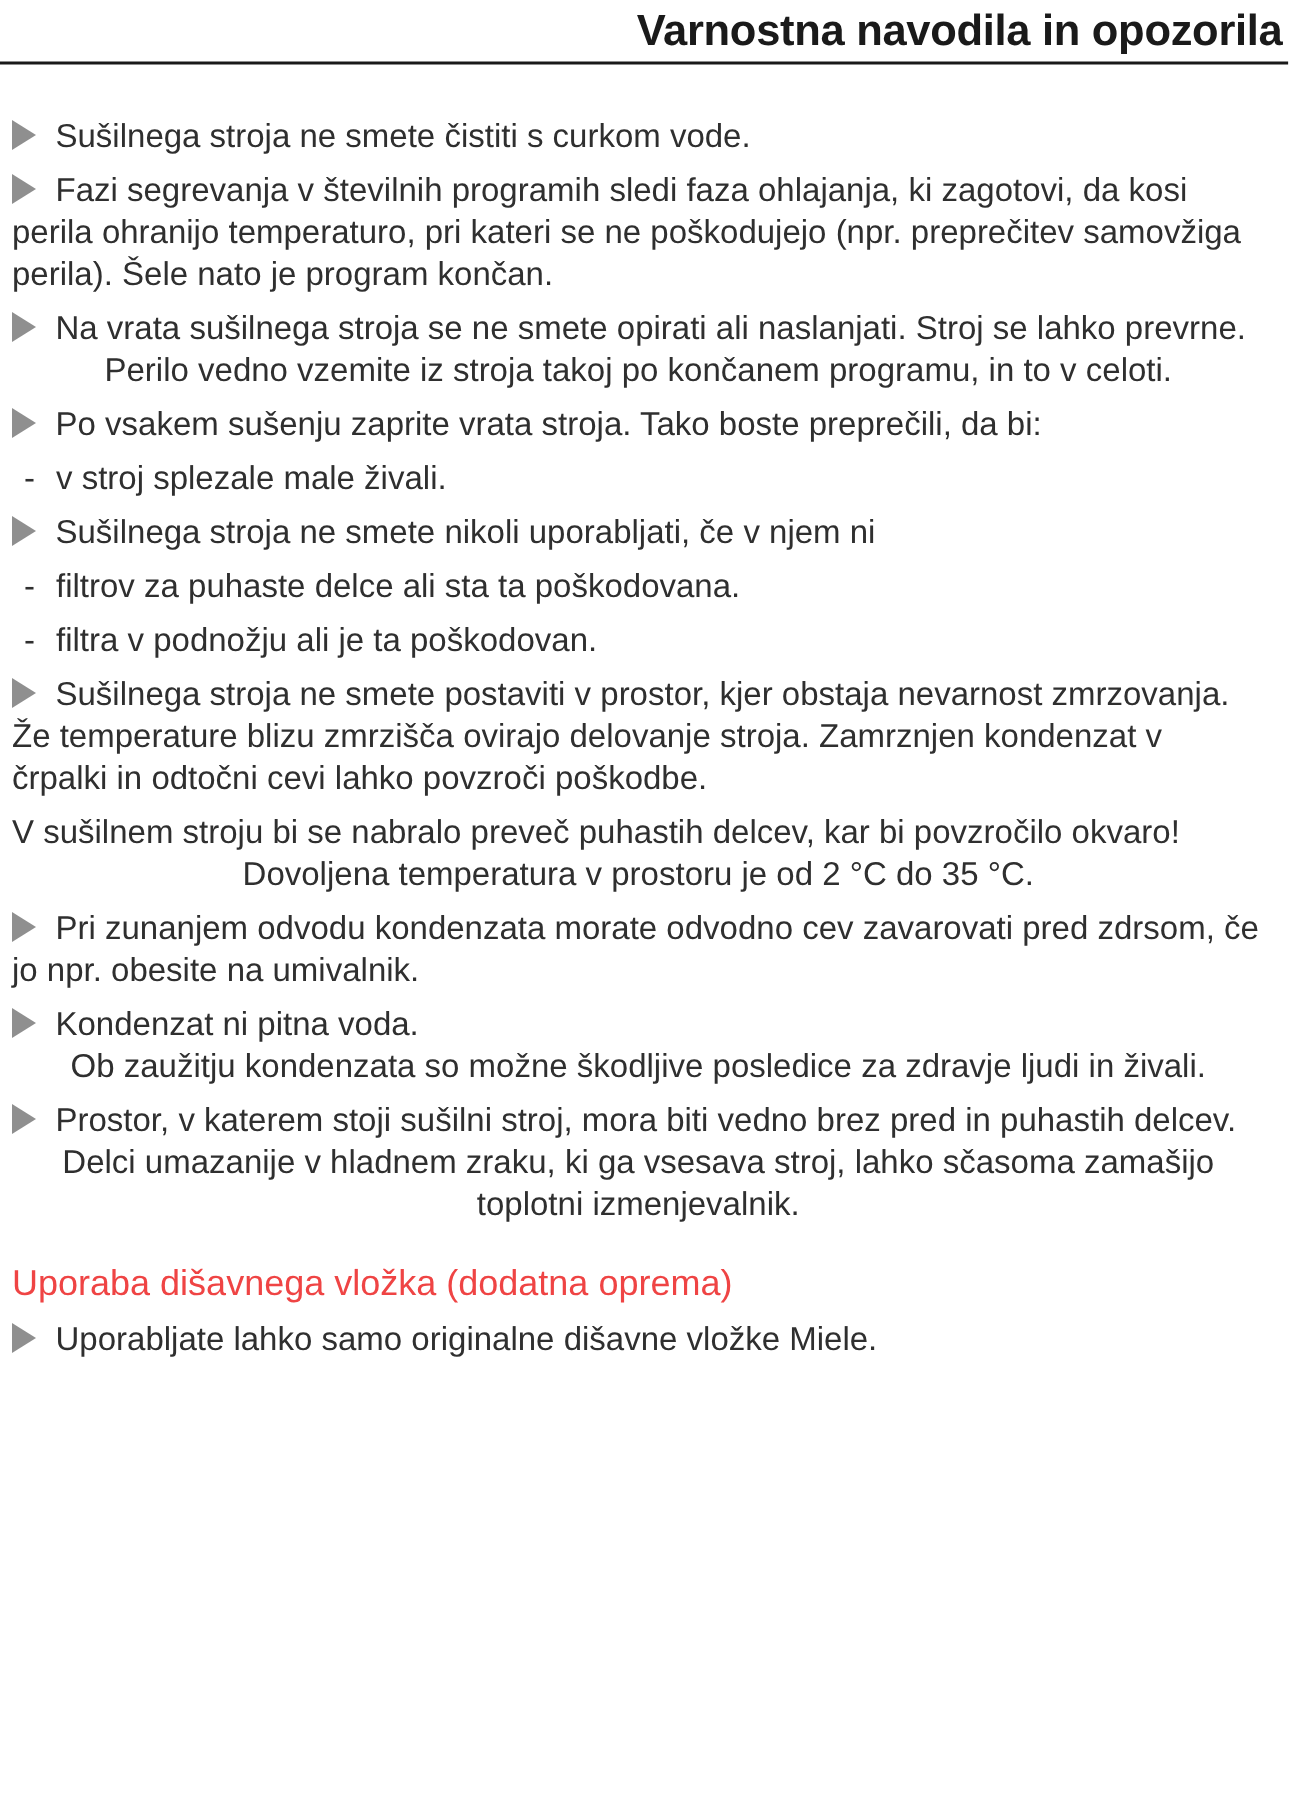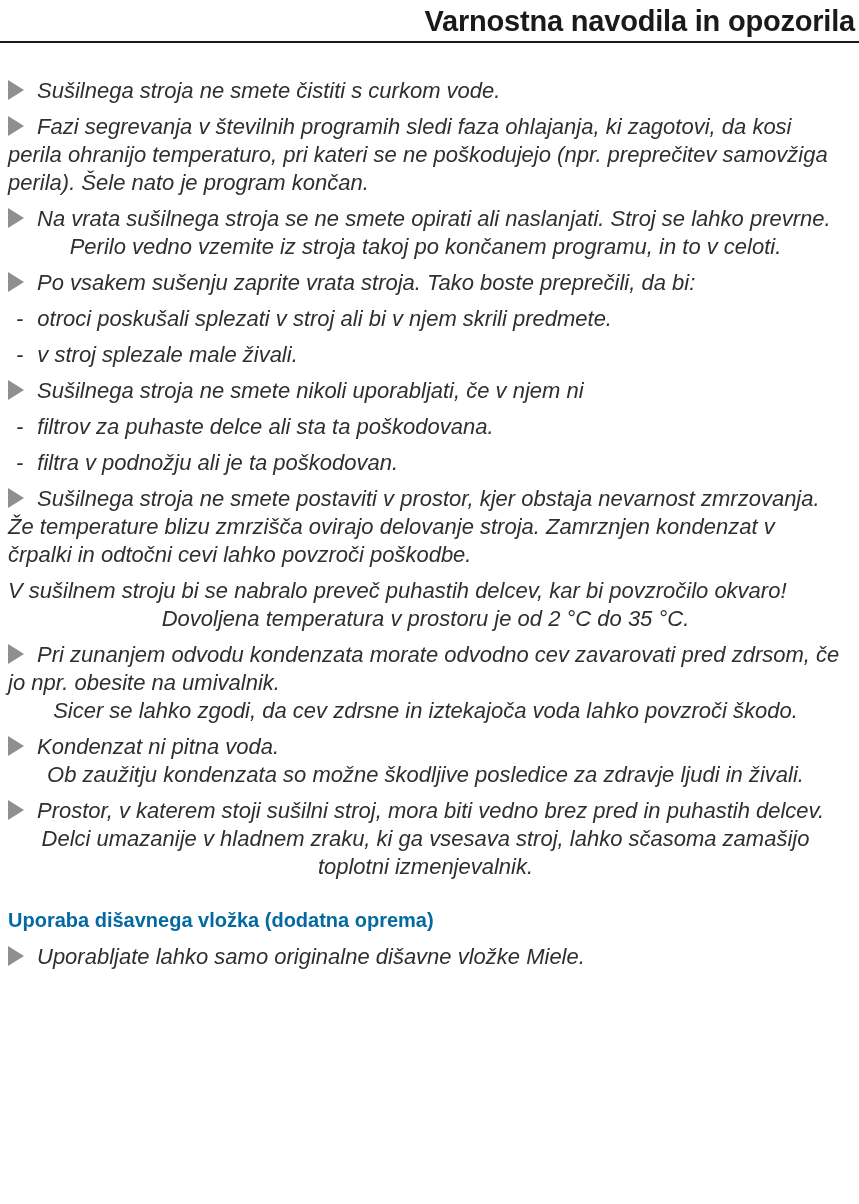--- a/index.html
+++ b/index.html
@@ -35,21 +35,20 @@
     background: #1a1a1a;
     width: 100%;
   }
   .content {
     padding: 26px 16px 0 8px;
     font-size: 22px;
     line-height: 28px;
   }
   .para {
     margin: 8px 0 0 0;
-    font-style: italic;
   }
   .para.attached {
     margin-top: 0;
     text-align: center;
   }
   .para.dash {
     padding-left: 8px;
   }
   .tri {
     display: inline-block;
@@ -60,50 +59,48 @@
     border-bottom: 10px solid transparent;
     margin-right: 13px;
     vertical-align: -2px;
   }
   .dashm {
     display: inline-block;
     margin-right: 14px;
   }
   .subheading {
     margin: 24px 0 8px 0;
-    font-size: 20px;
+    font-size: 24px;
     line-height: 30px;
-    font-weight: bold;
-    color: #0369a1;
+    font-weight: normal;
+    color: #ef4444;
   }
 </style>
 </head>
 <body>
 
 <div class="page">
   <header class="header">
     <h1 class="title">Varnostna navodila in opozorila</h1>
     <div class="rule"></div>
   </header>
   <main class="content" id="content">
       <p class="para bullet"><span class="tri"></span><span class="txt">Sušilnega stroja ne smete čistiti s curkom vode.</span></p>
       <p class="para bullet"><span class="tri"></span><span class="txt">Fazi segrevanja v številnih programih sledi faza ohlajanja, ki zagotovi, da kosi perila ohranijo temperaturo, pri kateri se ne poškodujejo (npr. preprečitev samovžiga perila). Šele nato je program končan.</span></p>
       <p class="para bullet"><span class="tri"></span><span class="txt">Na vrata sušilnega stroja se ne smete opirati ali naslanjati. Stroj se lahko prevrne.</span></p>
       <p class="para plain attached"><span class="txt">Perilo vedno vzemite iz stroja takoj po končanem programu, in to v celoti.</span></p>
       <p class="para bullet"><span class="tri"></span><span class="txt">Po vsakem sušenju zaprite vrata stroja. Tako boste preprečili, da bi:</span></p>
-      <p class="para dash"><span class="dashm">-</span><span class="txt">otroci poskušali splezati v stroj ali bi v njem skrili predmete.</span></p>
       <p class="para dash"><span class="dashm">-</span><span class="txt">v stroj splezale male živali.</span></p>
       <p class="para bullet"><span class="tri"></span><span class="txt">Sušilnega stroja ne smete nikoli uporabljati, če v njem ni</span></p>
       <p class="para dash"><span class="dashm">-</span><span class="txt">filtrov za puhaste delce ali sta ta poškodovana.</span></p>
       <p class="para dash"><span class="dashm">-</span><span class="txt">filtra v podnožju ali je ta poškodovan.</span></p>
       <p class="para bullet"><span class="tri"></span><span class="txt">Sušilnega stroja ne smete postaviti v prostor, kjer obstaja nevarnost zmrzovanja. Že temperature blizu zmrzišča ovirajo delovanje stroja. Zamrznjen kondenzat v črpalki in odtočni cevi lahko povzroči poškodbe.</span></p>
       <p class="para plain"><span class="txt">V sušilnem stroju bi se nabralo preveč puhastih delcev, kar bi povzročilo okvaro!</span></p>
       <p class="para plain attached"><span class="txt">Dovoljena temperatura v prostoru je od 2 °C do 35 °C.</span></p>
       <p class="para bullet"><span class="tri"></span><span class="txt">Pri zunanjem odvodu kondenzata morate odvodno cev zavarovati pred zdrsom, če jo npr. obesite na umivalnik.</span></p>
-      <p class="para plain attached"><span class="txt">Sicer se lahko zgodi, da cev zdrsne in iztekajoča voda lahko povzroči škodo.</span></p>
       <p class="para bullet"><span class="tri"></span><span class="txt">Kondenzat ni pitna voda.</span></p>
       <p class="para plain attached"><span class="txt">Ob zaužitju kondenzata so možne škodljive posledice za zdravje ljudi in živali.</span></p>
       <p class="para bullet"><span class="tri"></span><span class="txt">Prostor, v katerem stoji sušilni stroj, mora biti vedno brez pred in puhastih delcev.</span></p>
       <p class="para plain attached"><span class="txt">Delci umazanije v hladnem zraku, ki ga vsesava stroj, lahko sčasoma zamašijo toplotni izmenjevalnik.</span></p>
       <h2 class="subheading">Uporaba dišavnega vložka (dodatna oprema)</h2>
       <p class="para bullet"><span class="tri"></span><span class="txt">Uporabljate lahko samo originalne dišavne vložke Miele.</span></p>
     </main>
 </div>
 
 </body></html>

